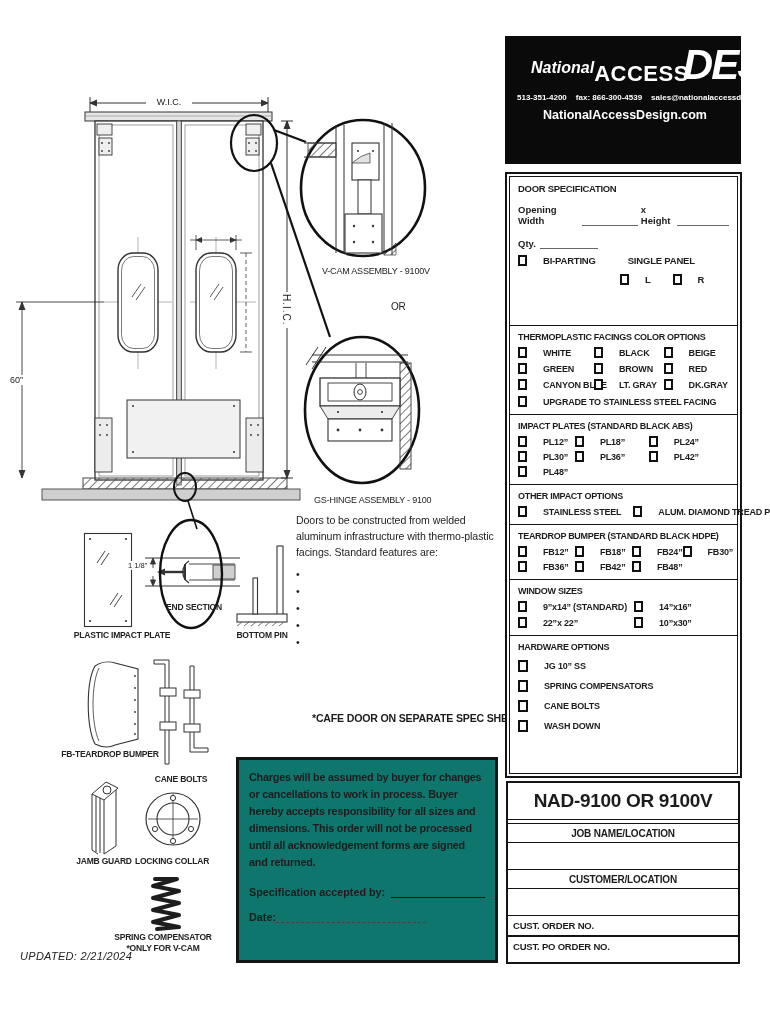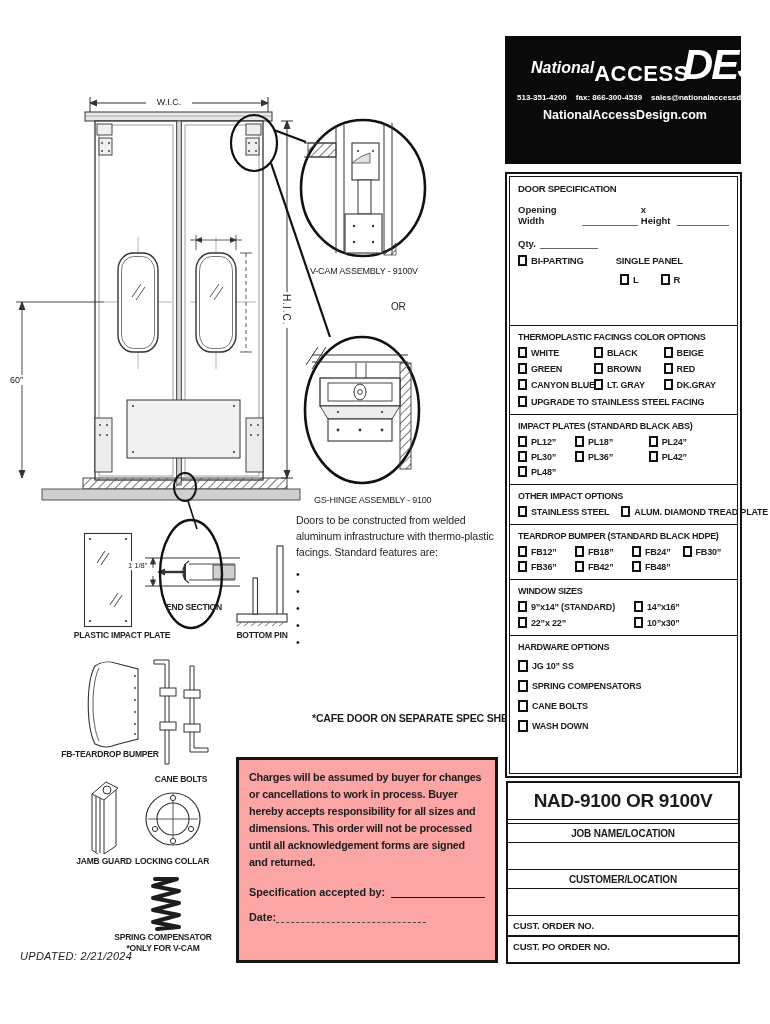--- a/index.html
+++ b/index.html
@@ -22,21 +22,21 @@
   .logo-contact { display:flex; gap:9px; font-size:8px; font-weight:bold; margin-top:9px; white-space:nowrap; }
   .logo-site { text-align:center; font-weight:bold; font-size:12.5px; margin-top:6px; }
 
   
   .spec-box { border:2.5px solid #141414; padding:2px; background:#fff; }
   .spec-inner { border:1px solid #141414; height:100%; display:flex; flex-direction:column; }
   .sec { padding:6px 8px 7px 8px; }
   .sec + .sec { border-top:1.5px solid #141414; }
   .sec-h { font-weight:bold; font-size:9px; letter-spacing:-0.3px; margin-bottom:5px; white-space:nowrap; }
   .cb { width:9px; height:11px; border:2px solid #111; display:inline-block; flex:none; background:#fff; }
-  .cb-item { display:flex; align-items:center; gap:4px; font-size:9px; font-weight:bold;
+  .cb-item { display:flex; align-items:center; gap:16px; font-size:9px; font-weight:bold;
              letter-spacing:-0.2px; white-space:nowrap; }
   .g3 { display:grid; grid-template-columns:36% 33% 31%; row-gap:5px; }
   .g3b { display:grid; grid-template-columns:27% 35% 38%; row-gap:4px; }
   .g4 { display:grid; grid-template-columns:27% 27% 24% 22%; row-gap:4px; }
   .g2 { display:grid; grid-template-columns:55% 45%; row-gap:5px; }
   .g1 { display:grid; grid-template-columns:100%; row-gap:8px; }
   .rowflex { display:flex; gap:12px; }
   .upg { margin-top:6px; }
   .ds-row { display:flex; align-items:flex-end; font-size:9.5px; font-weight:bold; margin-bottom:12px; }
   .blank { display:inline-block; border-bottom:1.5px solid #666; height:11px; }
@@ -51,21 +51,21 @@
   .ob-dblgap { height:4px; border-bottom:1.5px solid #141414; }
   .ob-head { height:19px; display:flex; align-items:center; justify-content:center;
              font-weight:bold; font-size:10px; border-bottom:1.2px solid #141414; letter-spacing:-0.2px; }
   .ob-blank { height:27px; border-bottom:1.5px solid #141414; }
   .ob-line { height:20px; display:flex; align-items:center; padding-left:5px;
              font-weight:bold; font-size:9.5px; letter-spacing:-0.2px; }
   .ob-line + .ob-line { border-top:1.5px solid #141414; }
   .ob-sep { border-bottom:1.5px solid #141414; }
 
   
-  .disc-box { border:3px solid #141414; padding:9px 10px; background:#fca5a5; }
+  .disc-box { border:3px solid #141414; padding:9px 10px; background:#0f766e; }
   .disc-text { font-weight:bold; font-size:10.8px; letter-spacing:-0.2px; line-height:1.58; }
   .sig-row { display:flex; align-items:flex-end; font-weight:bold; font-size:10.8px; margin-top:14px; }
   .sig-line { flex:1; border-bottom:1.5px solid #141414; height:13px; margin-left:6px; }
   .date-row { display:flex; align-items:flex-end; font-weight:bold; font-size:10.8px; margin-top:12px; }
   .date-line { width:150px; border-bottom:1.5px dashed #444; height:13px; }
 
   
   .feat { font-size:10.6px; letter-spacing:-0.1px; line-height:1.5; color:#1e1e1e; }
   .feat-list { list-style:none; margin-top:5px; }
   .feat-list li { line-height:1.62; }
@@ -268,21 +268,21 @@
     <line x1="356" y1="278" x2="356" y2="293" stroke="#333" stroke-width="0.9"></line>
     <line x1="366" y1="278" x2="366" y2="293" stroke="#333" stroke-width="0.9"></line>
 
     <ellipse cx="185" cy="402" rx="11" ry="14" fill="none" stroke="#111" stroke-width="2"></ellipse>
     <line x1="188" y1="416" x2="197" y2="444" stroke="#111" stroke-width="1.6"></line>
   </svg>
 
   <div class="abs dim-lbl" style="left:146px; top:97px; width:46px; text-align:center;">W.I.C.</div>
   <div class="abs hic" style="left:281px; top:292px;">H.I.C.</div>
   <div class="abs dim-lbl" style="left:8px; top:375px;">60”</div>
-  <div class="abs callout-lbl" style="left:310px; top:266px;text-align:center;">V-CAM ASSEMBLY - 9100V</div>
+  <div class="abs callout-lbl" style="left:322px; top:266px;text-align:center;">V-CAM ASSEMBLY - 9100V</div>
   <div class="abs callout-lbl" style="left:391px; top:301px; font-size:10px;">OR</div>
   <div class="abs callout-lbl" style="left:314px; top:495px;">GS-HINGE ASSEMBLY - 9100</div>
 
   <div class="abs feat" style="left:296px; top:513px; width:216px;">
     <div>Doors to be constructed from welded aluminum infrastructure with thermo-plastic facings. Standard features are:</div>
     <ul class="feat-list">
         <li></li>
         <li></li>
         <li></li>
         <li></li>

